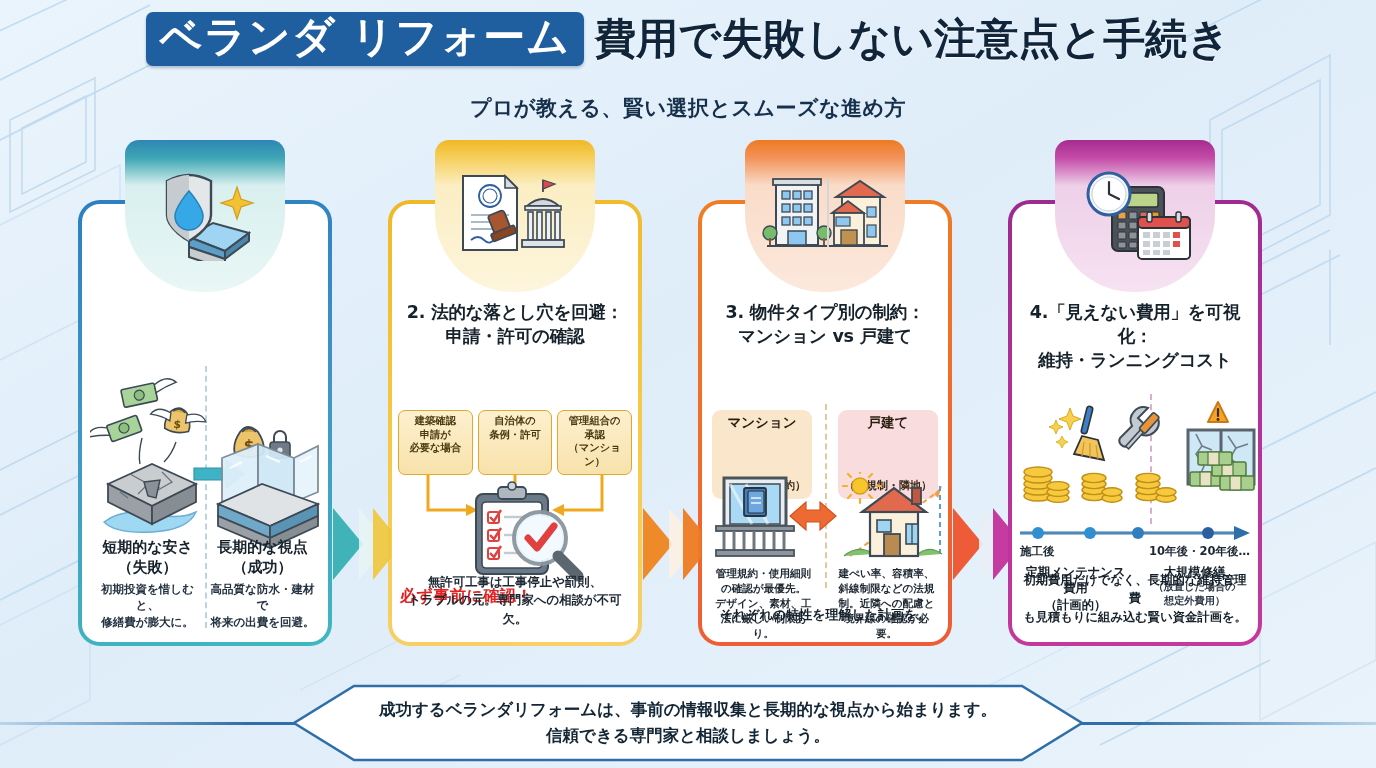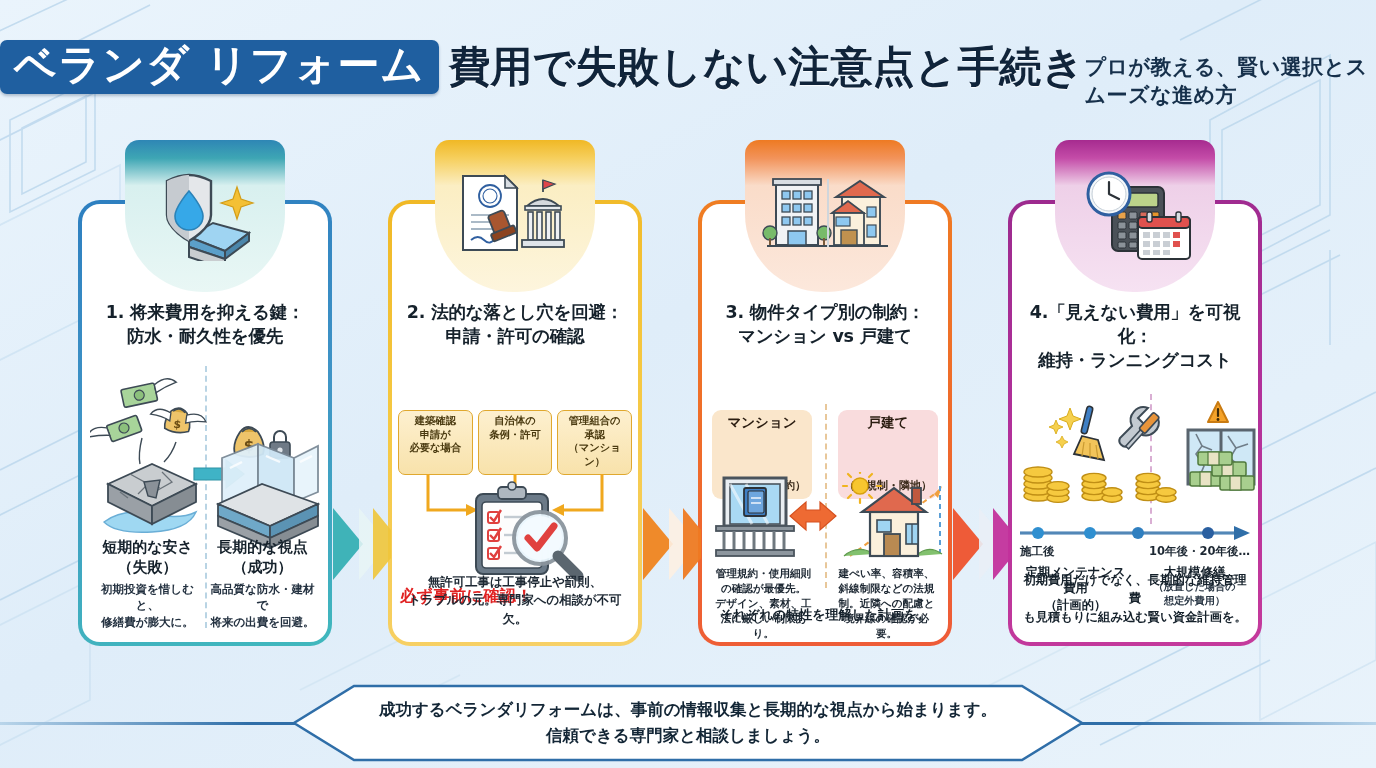--- a/index.html
+++ b/index.html
@@ -11,21 +11,21 @@
   body {
     position: relative;
     background: linear-gradient(135deg, #eaf3fb 0%, #dceaf7 35%, #eef5fc 70%, #e4eff9 100%);
   }
 
   
   #bg-art { position: absolute; inset: 0; z-index: 0; pointer-events: none; }
 
   
   .header { position: absolute; top: 0; left: 0; width: 1376px; height: 134px; z-index: 3;
-            display: flex; flex-direction: row; align-items: center; justify-content: center; }
+            display: flex; flex-direction: column; align-items: center; justify-content: center; }
   .title-row { display: flex; align-items: center; justify-content: center; gap: 10px; }
   .title-hl {
     background: #1f5fa0; color: #ffffff; font-size: 42px; font-weight: bold;
     padding: 3px 14px 7px 14px; border-radius: 7px; letter-spacing: 1px;
     line-height: 1.05; white-space: nowrap;
     box-shadow: 0 2px 3px rgba(20,50,90,.28);
   }
   .title-rest {
     color: #10243a; font-size: 42px; font-weight: bold; letter-spacing: 0px;
     white-space: nowrap; line-height: 1.05;
@@ -296,21 +296,20 @@
           <rect x="97" y="72" width="7" height="6" fill="#e0514e"></rect>
         <rect x="67" y="81" width="7" height="5"></rect>
           <rect x="77" y="81" width="7" height="5"></rect>
           <rect x="87" y="81" width="7" height="5"></rect>
       </g>
     </svg>
   </div>
 
   <div class="card c1">
     <div class="card-inner">
-      <div class="card-title">1. 将来費用を抑える鍵：<br>防水・耐久性を優先</div>
       <div class="vdiv"></div>
 
       <svg class="c1-art" viewBox="0 0 238 178">
 
         <g>
           <g transform="rotate(-12 50 22)">
             <rect x="32" y="14" width="34" height="18" rx="2" fill="#a8d49a" stroke="#3d4a55" stroke-width="1.6"></rect>
             <circle cx="49" cy="23" r="5" fill="#8cc07c" stroke="#3d4a55" stroke-width="1.2"></circle>
             <path d="M66 16 q14 -8 22 2 q-12 2 -22 6 Z" fill="#ffffff" stroke="#3d4a55" stroke-width="1.4"></path>
           </g>

